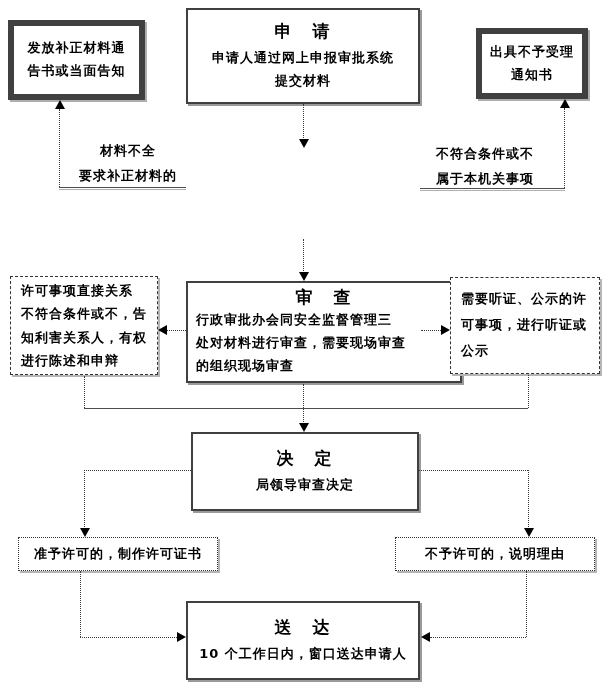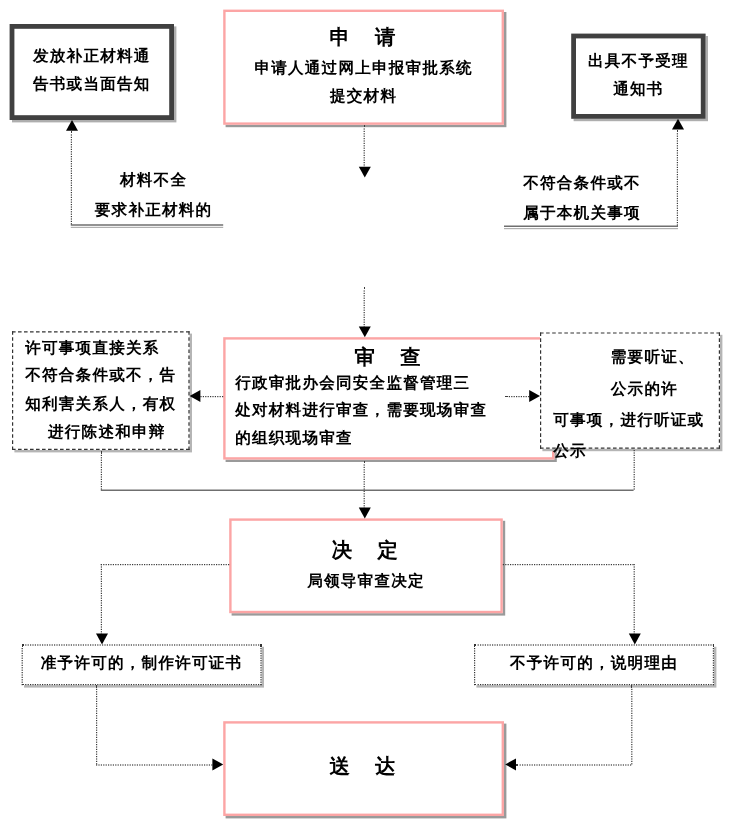--- a/index.html
+++ b/index.html
@@ -5,22 +5,22 @@
   html,body{margin:0;padding:0;background:#fff;}
   #canvas{
     position:relative;width:612px;height:697px;background:#ffffff;
     font-family:"DejaVu Sans",sans-serif;color:#000;overflow:hidden;
   }
   .node{
     position:absolute;background:#fff;display:flex;flex-direction:column;
     justify-content:center;align-items:center;box-sizing:border-box;
     font-weight:bold;text-align:center;
   }
-  .main{border:2px solid #fca5a5;box-shadow:2px 2px 0 #9a9a9a;}
-  .side{border:4px solid #404040;box-shadow:2px 2px 0 #aeaeae;}
+  .main{border:2px solid #404040;box-shadow:2px 2px 0 #9a9a9a;}
+  .side{border:6px solid #404040;box-shadow:2px 2px 0 #aeaeae;}
   .dashedbox{border:1px dashed #333;box-shadow:2px 2px 0 #b5b5b5;}
   .dottedbox{border:1px dotted #333;box-shadow:2px 2px 0 #b5b5b5;}
   .title{font-size:17px;letter-spacing:2px;margin-bottom:4px;}
   .bline{font-size:13px;letter-spacing:1px;line-height:1.75;}
   .leftalign{align-items:flex-start;text-align:left;}
   .edge-label{
     position:absolute;font-weight:bold;font-size:13px;letter-spacing:1px;
     line-height:1.9;text-align:center;
   }
   .vline{position:absolute;width:0;border-left:1px dotted #3a3a3a;}
@@ -67,44 +67,45 @@
     <div class="title" style="align-self:center;margin-bottom:0;">审　查</div>
     <div class="bline">行政审批办会同安全监督管理三</div>
     <div class="bline">处对材料进行审查，需要现场审查</div>
     <div class="bline">的组织现场审查</div>
   </div>
 
   <div class="node dashedbox leftalign" style="left:10px;top:276px;width:148px;height:99px;padding:2px 10px;">
     <div class="bline" style="line-height:1.8;text-align:right;">许可事项直接关系</div>
     <div class="bline" style="line-height:1.8;">不符合条件或不，告</div>
     <div class="bline" style="line-height:1.8;">知利害关系人，有权</div>
-    <div class="bline" style="line-height:1.8;margin-left:19px;">进行陈述和申辩</div>
+    <div class="bline" style="line-height:1.8;">进行陈述和申辩</div>
   </div>
 
   <div class="node dashedbox leftalign" style="left:450px;top:277px;width:150px;height:97px;padding:8px 10px;justify-content:flex-start;">
-    <div class="bline" style="line-height:2.0;margin-left:48px;">需要听证、公示的许</div>
+    <div class="bline" style="line-height:2.0;">需要听证、公示的许</div>
     <div class="bline" style="line-height:2.0;">可事项，进行听证或</div>
     <div class="bline" style="line-height:2.0;">公示</div>
   </div>
 
   <div class="node main" style="left:191px;top:432px;width:228px;height:79px;">
     <div class="title">决　定</div>
     <div class="bline">局领导审查决定</div>
   </div>
 
   <div class="node dottedbox" style="left:18px;top:537px;width:200px;height:34px;">
     <div class="bline">准予许可的，制作许可证书</div>
   </div>
 
   <div class="node dottedbox" style="left:395px;top:537px;width:200px;height:34px;">
     <div class="bline">不予许可的，说明理由</div>
   </div>
 
   <div class="node main" style="left:186px;top:601px;width:234px;height:79px;">
     <div class="title">送　达</div>
+    <div class="bline">10 个工作日内，窗口送达申请人</div>
   </div>
 
   <div class="vline" style="left:303px;top:104px;height:36px;"></div>
   <div class="ar ar-down" style="left:299px;top:139px;"></div>
 
   <div class="solidline" style="left:59px;top:187px;width:127px;"></div>
   <div class="vline" style="left:59px;top:109px;height:78px;"></div>
   <div class="ar ar-up" style="left:55px;top:100px;"></div>
 
   <div class="solidline" style="left:420px;top:188px;width:145px;"></div>

